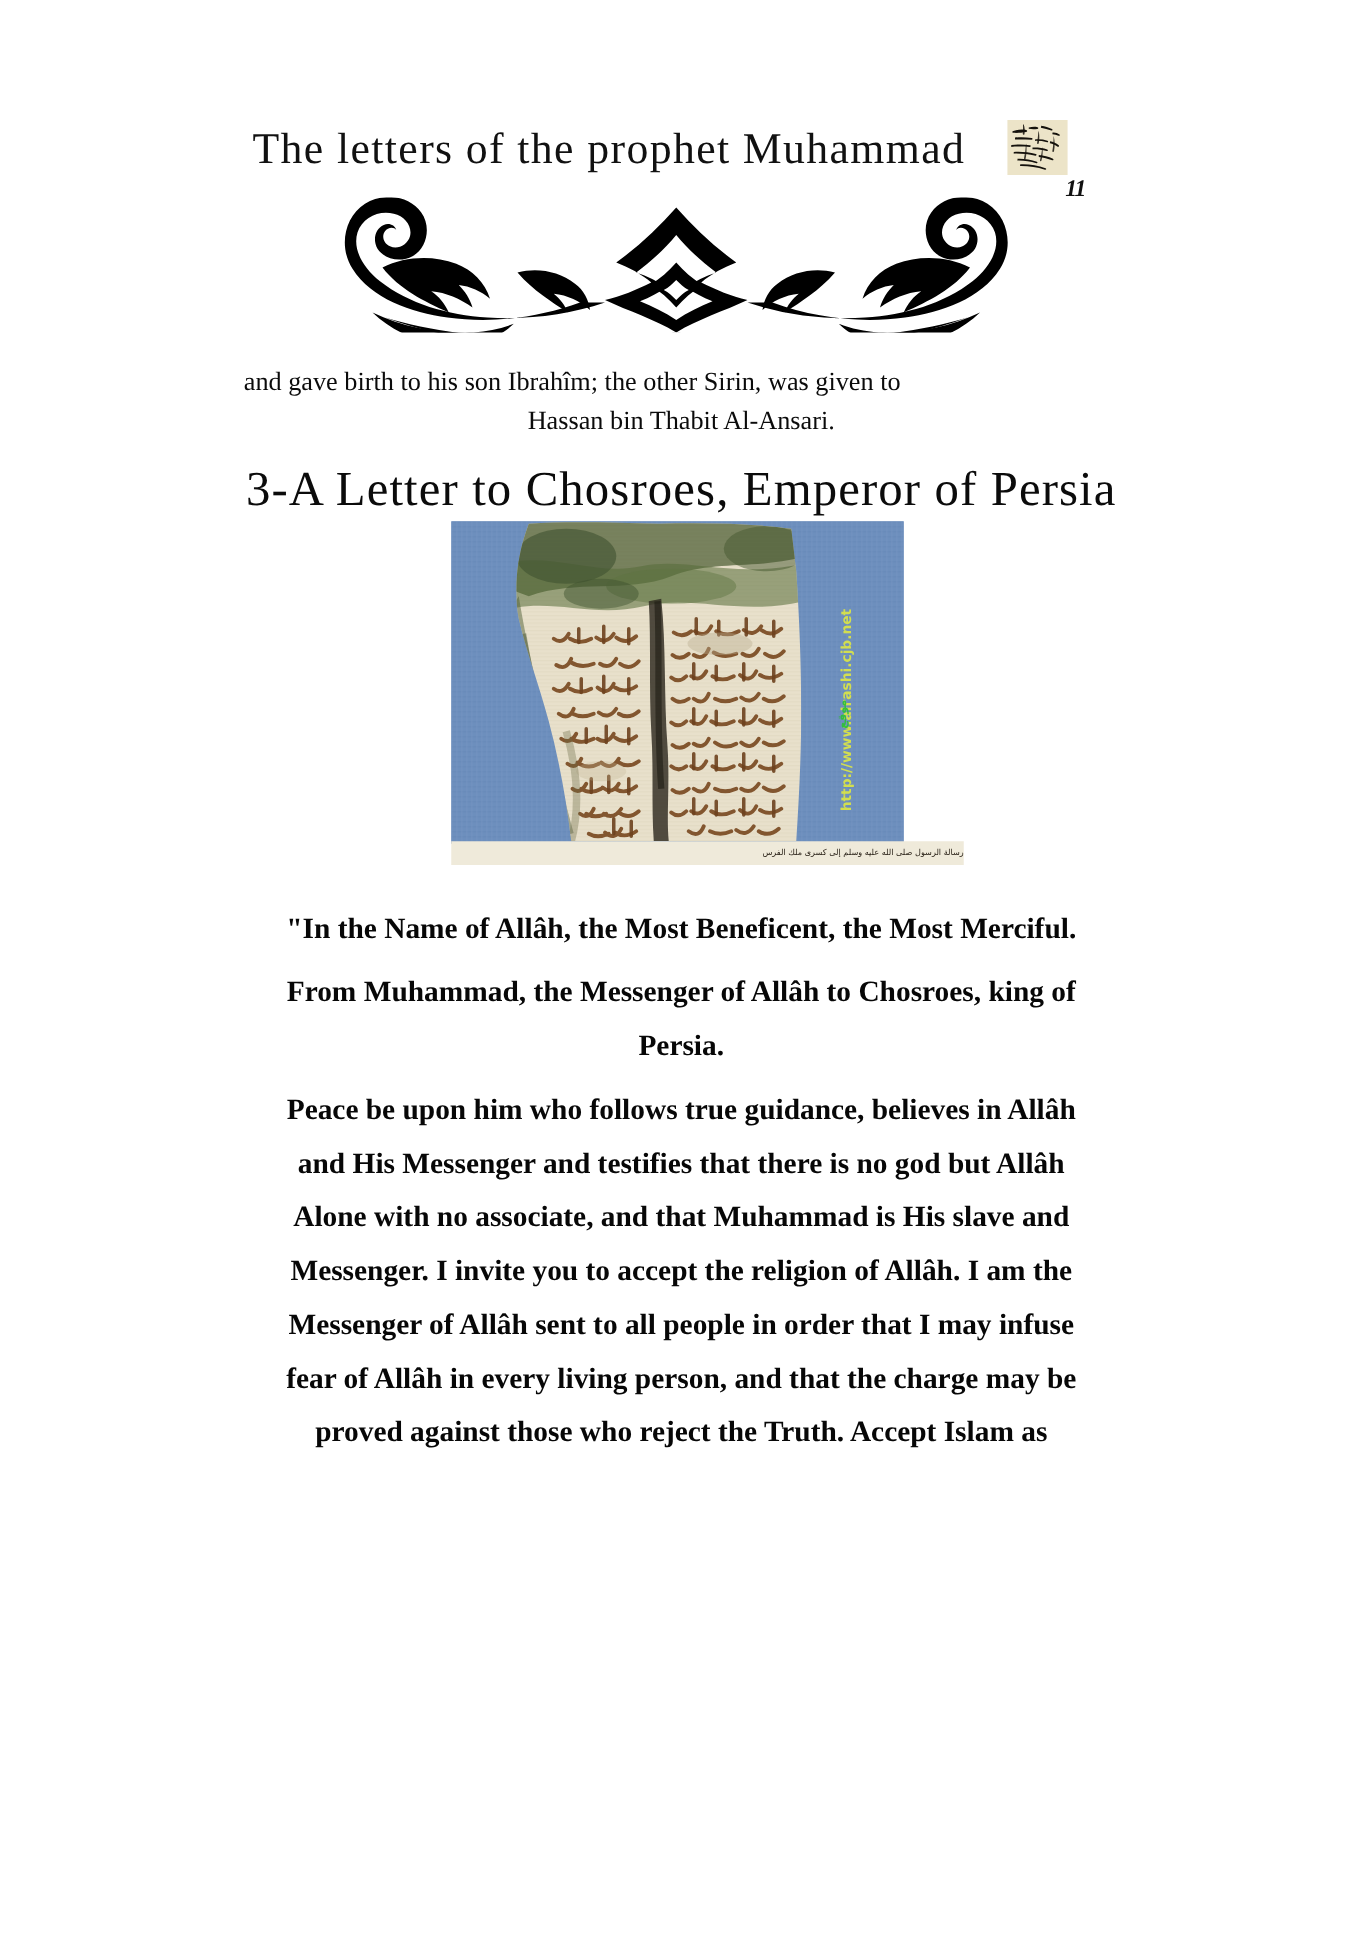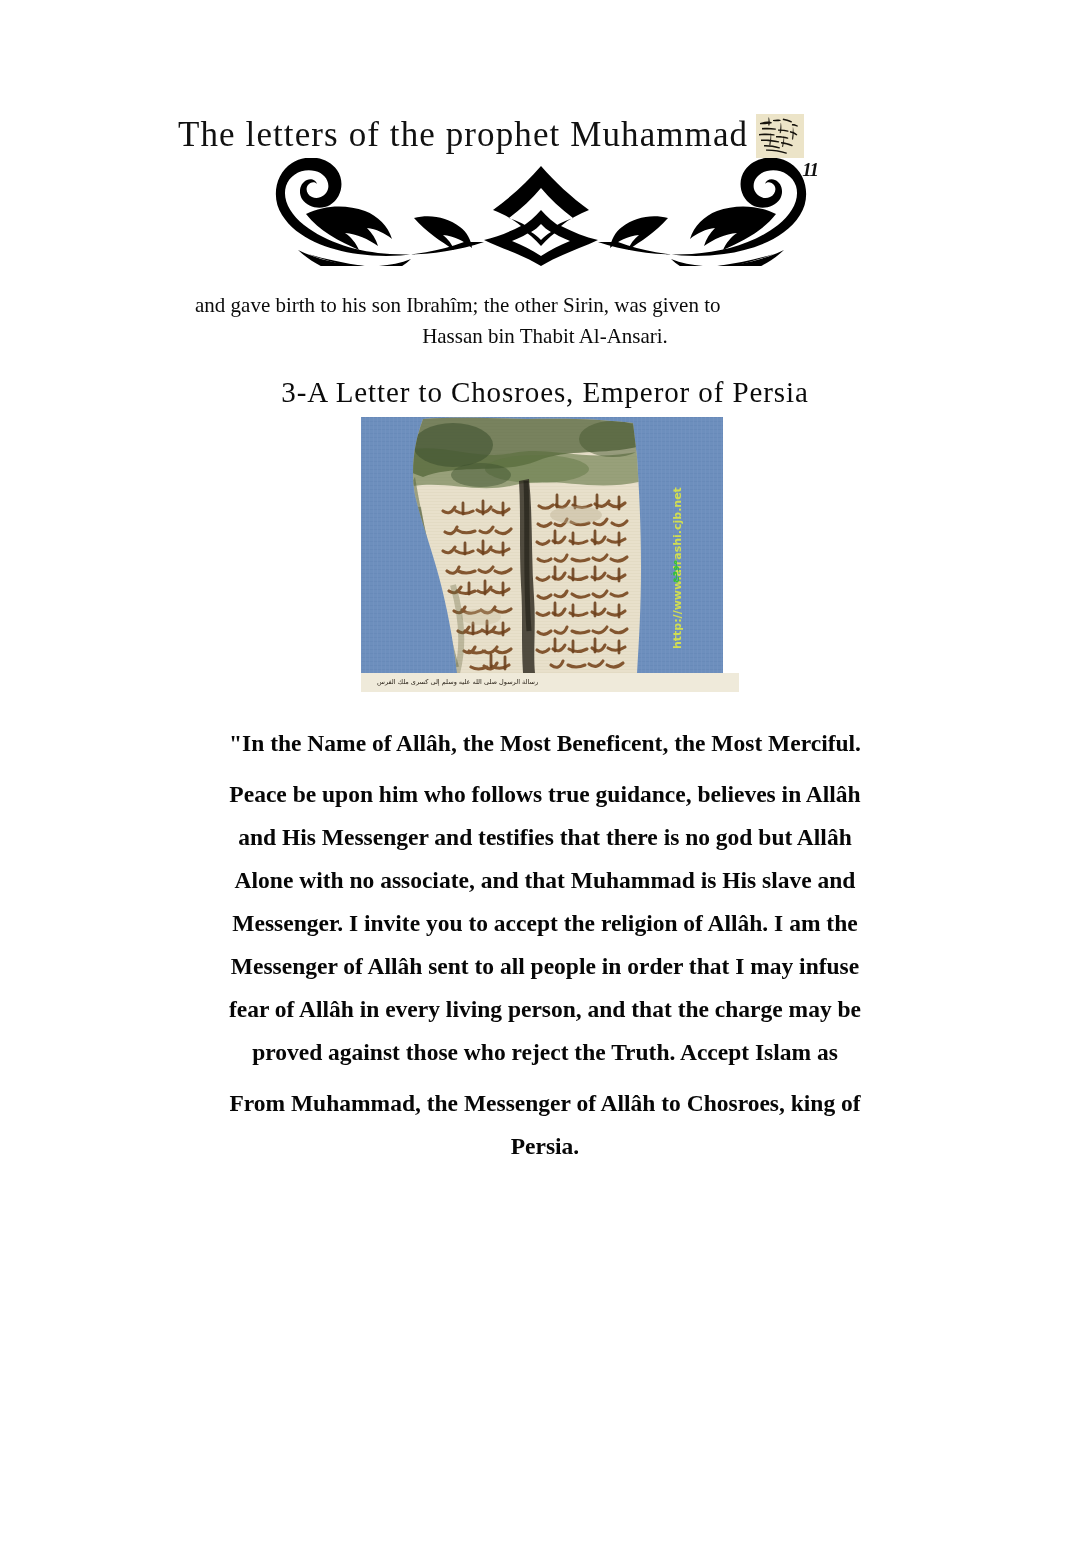--- a/index.html
+++ b/index.html
@@ -26,27 +26,28 @@
   
   .header {
     position: absolute;
     left: 0;
     top: 96px;
     width: 1086px;
     height: 180px;
   }
   .header-title-row {
     position: absolute;
-    left: 178px;
+    left: 202px;
     top: 0;
     width: 700px;
     height: 62px;
     display: flex;
-    align-items: flex-end;
+    align-items: flex-start;
     justify-content: flex-start;
+    gap: 26px;
   }
   .header-title {
     font-family: "Liberation Serif", "DejaVu Serif", serif;
     font-size: 35px;
     font-weight: 400;
     letter-spacing: 1.1px;
     line-height: 46px;
     color: #111111;
     white-space: nowrap;
   }
@@ -102,21 +103,21 @@
     margin: 0;
     color: #0b0b0b;
   }
   .para-justified .lastline {
     display: block;
     text-align: center;
   }
 
   .section-heading {
     margin: 18px 0 0 0;
-    font-size: 29px;
+    font-size: 39px;
     font-weight: 400;
     letter-spacing: 0.9px;
     line-height: 44px;
     text-align: center;
     color: #0b0b0b;
     white-space: nowrap;
   }
 
   
   .figure {
@@ -133,32 +134,31 @@
     width: 362px;
     height: 258px;
     overflow: hidden;
     background: #6d8fbd;
   }
   .figure-photo svg { display: block; }
   .figure-caption {
     position: absolute;
     left: 0;
     top: 256px;
-    width: 362px;
+    width: 410px;
     height: 19px;
     background: #efeada;
     font-family: "DejaVu Sans", sans-serif;
     font-size: 6.5px;
     line-height: 19px;
-    text-align: left;
+    text-align: right;
     color: #2a2218;
     direction: rtl;
     white-space: nowrap;
     overflow: hidden;
-    padding-left: 16px;
   }
 
   
   .quote-block {
     position: absolute;
     left: 195px;
     top: 722px;
     width: 700px;
   }
   .quote-para {
@@ -432,29 +432,29 @@
     <figcaption class="figure-caption">رسالة الرسول صلى الله عليه وسلم إلى كسرى ملك الفرس</figcaption>
   </figure>
 
   <div class="quote-block">
 
     <p class="quote-para">
       <span class="quote-line">"In the Name of Allâh, the Most Beneficent, the Most Merciful.</span>
     </p>
 
     <p class="quote-para">
+      <span class="quote-line">From Muhammad, the Messenger of Allâh to Chosroes, king of</span>
+      <span class="quote-line">Persia.</span>
+    </p>
+
+    <p class="quote-para">
       <span class="quote-line">Peace be upon him who follows true guidance, believes in Allâh</span>
       <span class="quote-line">and His Messenger and testifies that there is no god but Allâh</span>
       <span class="quote-line">Alone with no associate, and that Muhammad is His slave and</span>
       <span class="quote-line">Messenger. I invite you to accept the religion of Allâh. I am the</span>
       <span class="quote-line">Messenger of Allâh sent to all people in order that I may infuse</span>
       <span class="quote-line">fear of Allâh in every living person, and that the charge may be</span>
       <span class="quote-line">proved against those who reject the Truth. Accept Islam as</span>
     </p>
 
-    <p class="quote-para">
-      <span class="quote-line">From Muhammad, the Messenger of Allâh to Chosroes, king of</span>
-      <span class="quote-line">Persia.</span>
-    </p>
-
   </div>
 
 </div>
 
 </body></html>

